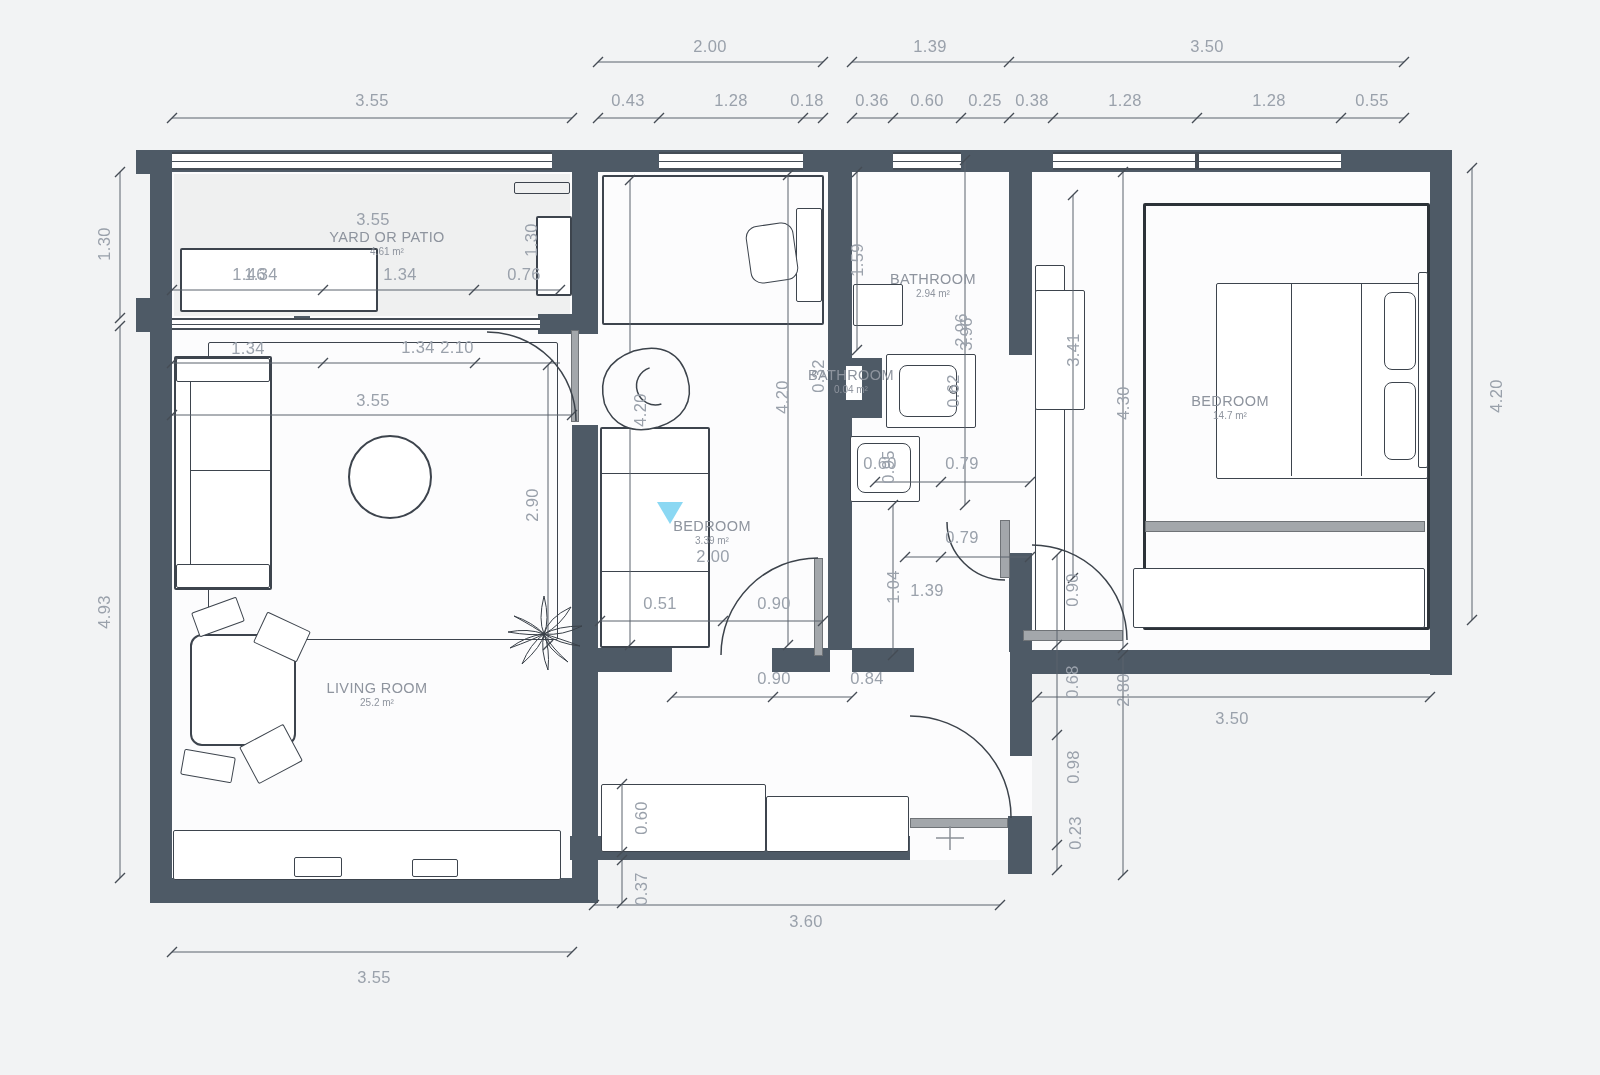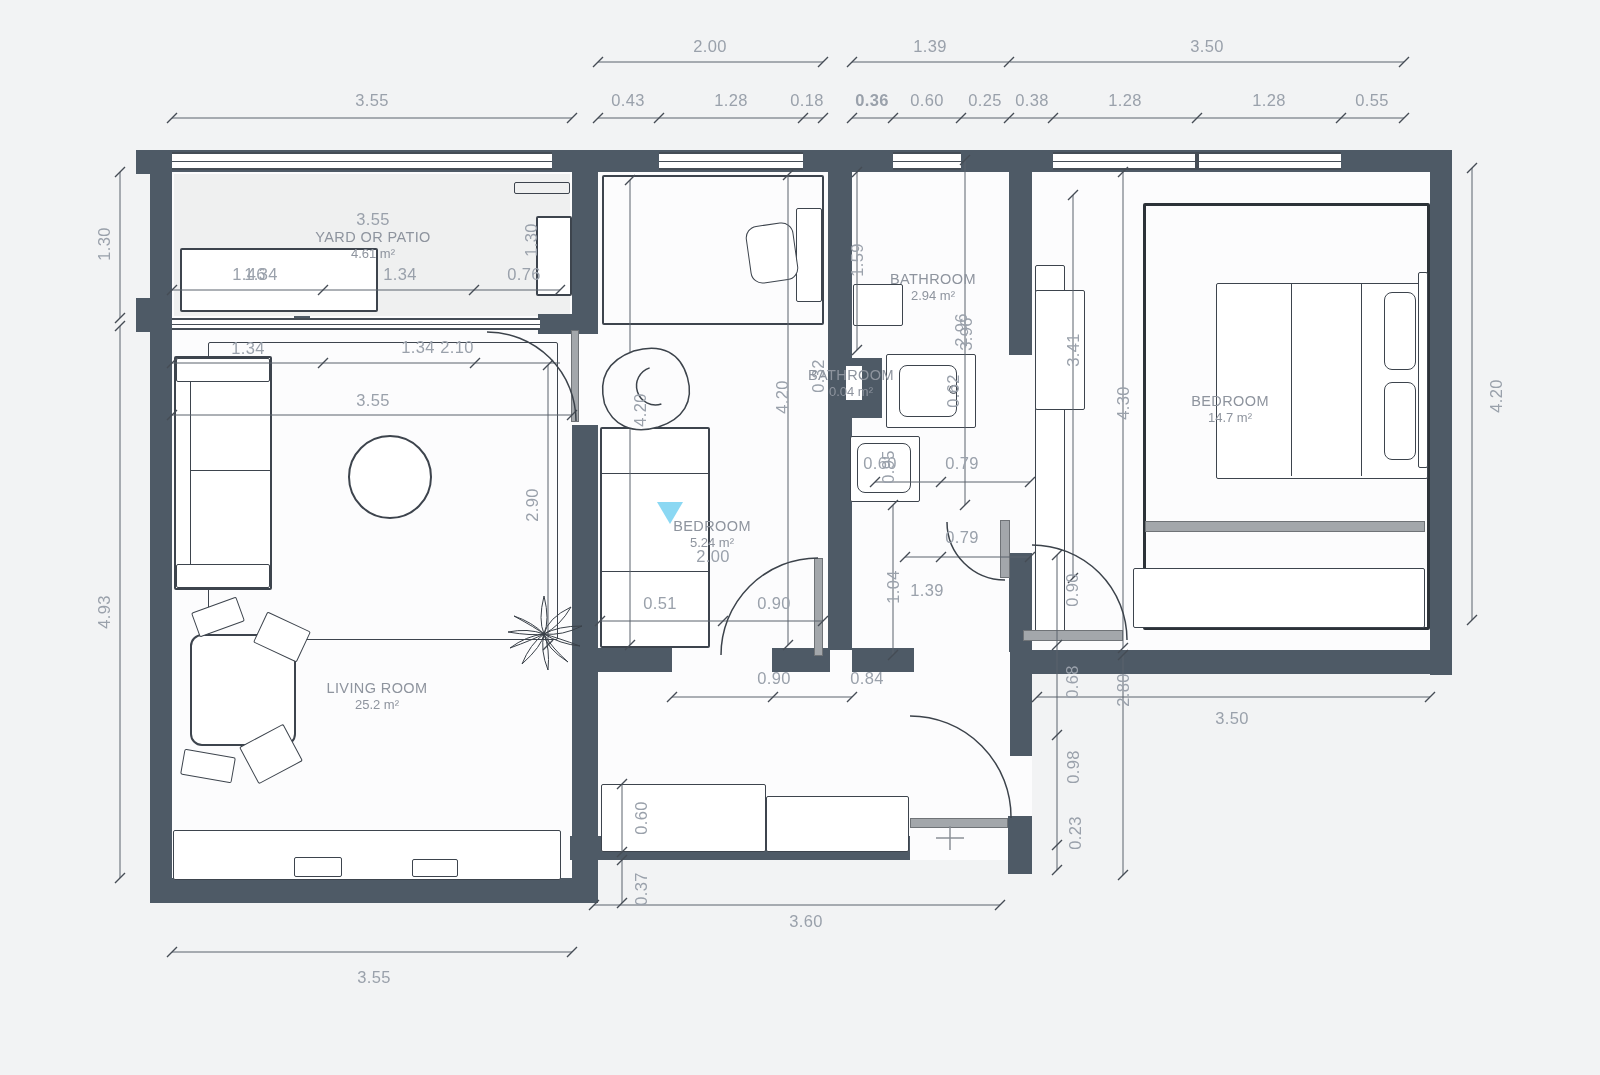--- a/index.html
+++ b/index.html
@@ -12,21 +12,21 @@
   .win::after{content:"";position:absolute;left:0;right:0;top:50%;border-top:1px solid #454d56;}
   .wtick{position:absolute;background:#454d56;}
   .f{position:absolute;background:#fff;border:2px solid #3d444d;box-sizing:border-box;border-radius:2px;}
   .f.thin{border-width:1px;background:transparent;}
   .fl{position:absolute;background:#3d444d;}
   .leaf{position:absolute;background:#a3a7ab;border:1px solid #6f7377;box-sizing:border-box;}
   .dim{position:absolute;transform:translate(-50%,-50%);font-size:16.5px;color:#9aa1ab;white-space:nowrap;letter-spacing:.3px;}
   .dim.v{transform:translate(-50%,-50%) rotate(-90deg);}
   .roomlbl{position:absolute;transform:translate(-50%,0);text-align:center;color:#8e949e;line-height:1.25;}
   .roomlbl .n{font-size:14.5px;letter-spacing:.4px;display:block;}
-  .roomlbl .a{font-size:13px;display:block;}
+  .roomlbl .a{font-size:10px;display:block;}
   svg.ov{position:absolute;left:0;top:0;pointer-events:none;}
 </style>
 </head>
 <body>
 
 <div class="plan">
 
   <div class="floor" style="left:150px;top:150px;width:882px;height:710px"></div>
   <div class="floor" style="left:150px;top:855px;width:435px;height:48px"></div>
   <div class="floor" style="left:1032px;top:150px;width:420px;height:502px"></div>
@@ -151,21 +151,21 @@
   </svg>
 
   <div id="dim-labels">
       <span class="dim" style="left: 710px; top: 46px;">2.00</span>
       <span class="dim" style="left: 930px; top: 46px;">1.39</span>
       <span class="dim" style="left: 1207px; top: 46px;">3.50</span>
       <span class="dim" style="left: 372px; top: 100px;">3.55</span>
       <span class="dim" style="left: 628px; top: 100px;">0.43</span>
       <span class="dim" style="left: 731px; top: 100px;">1.28</span>
       <span class="dim" style="left: 807px; top: 100px;">0.18</span>
-      <span class="dim" style="left: 872px; top: 100px; font-weight: bold;">0.36</span>
+      <span class="dim" style="left: 872px; top: 100px;">0.36</span>
       <span class="dim" style="left: 927px; top: 100px;">0.60</span>
       <span class="dim" style="left: 985px; top: 100px;">0.25</span>
       <span class="dim" style="left: 1032px; top: 100px;">0.38</span>
       <span class="dim" style="left: 1125px; top: 100px;">1.28</span>
       <span class="dim" style="left: 1269px; top: 100px;">1.28</span>
       <span class="dim" style="left: 1372px; top: 100px;">0.55</span>
       <span class="dim v" style="left: 104px; top: 244px;">1.30</span>
       <span class="dim v" style="left: 104px; top: 612px;">4.93</span>
       <span class="dim" style="left: 373px; top: 219px;">3.55</span>
       <span class="dim" style="left: 249px; top: 274px;">1.46</span>
@@ -204,27 +204,27 @@
       <span class="dim v" style="left: 1123px; top: 690px;">2.80</span>
       <span class="dim" style="left: 1232px; top: 718px;">3.50</span>
       <span class="dim v" style="left: 1073px; top: 767px;">0.98</span>
       <span class="dim v" style="left: 1075px; top: 833px;">0.23</span>
       <span class="dim v" style="left: 641px; top: 818px;">0.60</span>
       <span class="dim v" style="left: 641px; top: 889px;">0.37</span>
       <span class="dim" style="left: 806px; top: 921px;">3.60</span>
       <span class="dim" style="left: 374px; top: 977px;">3.55</span>
     </div>
   <div id="room-labels">
-      <div class="roomlbl" style="left: 373px; top: 228px;">
+      <div class="roomlbl" style="left: 387px; top: 228px;">
         <span class="n">YARD OR PATIO</span>
         <span class="a">4.61 m²</span>
       </div>
       <div class="roomlbl" style="left: 712px; top: 517px;">
         <span class="n">BEDROOM</span>
-        <span class="a">5.24 m²</span>
+        <span class="a">3.39 m²</span>
       </div>
       <div class="roomlbl" style="left: 933px; top: 270px;">
         <span class="n">BATHROOM</span>
         <span class="a">2.94 m²</span>
       </div>
       <div class="roomlbl" style="left: 851px; top: 366px;">
         <span class="n">BATHROOM</span>
         <span class="a">0.04 m²</span>
       </div>
       <div class="roomlbl" style="left: 1230px; top: 392px;">

